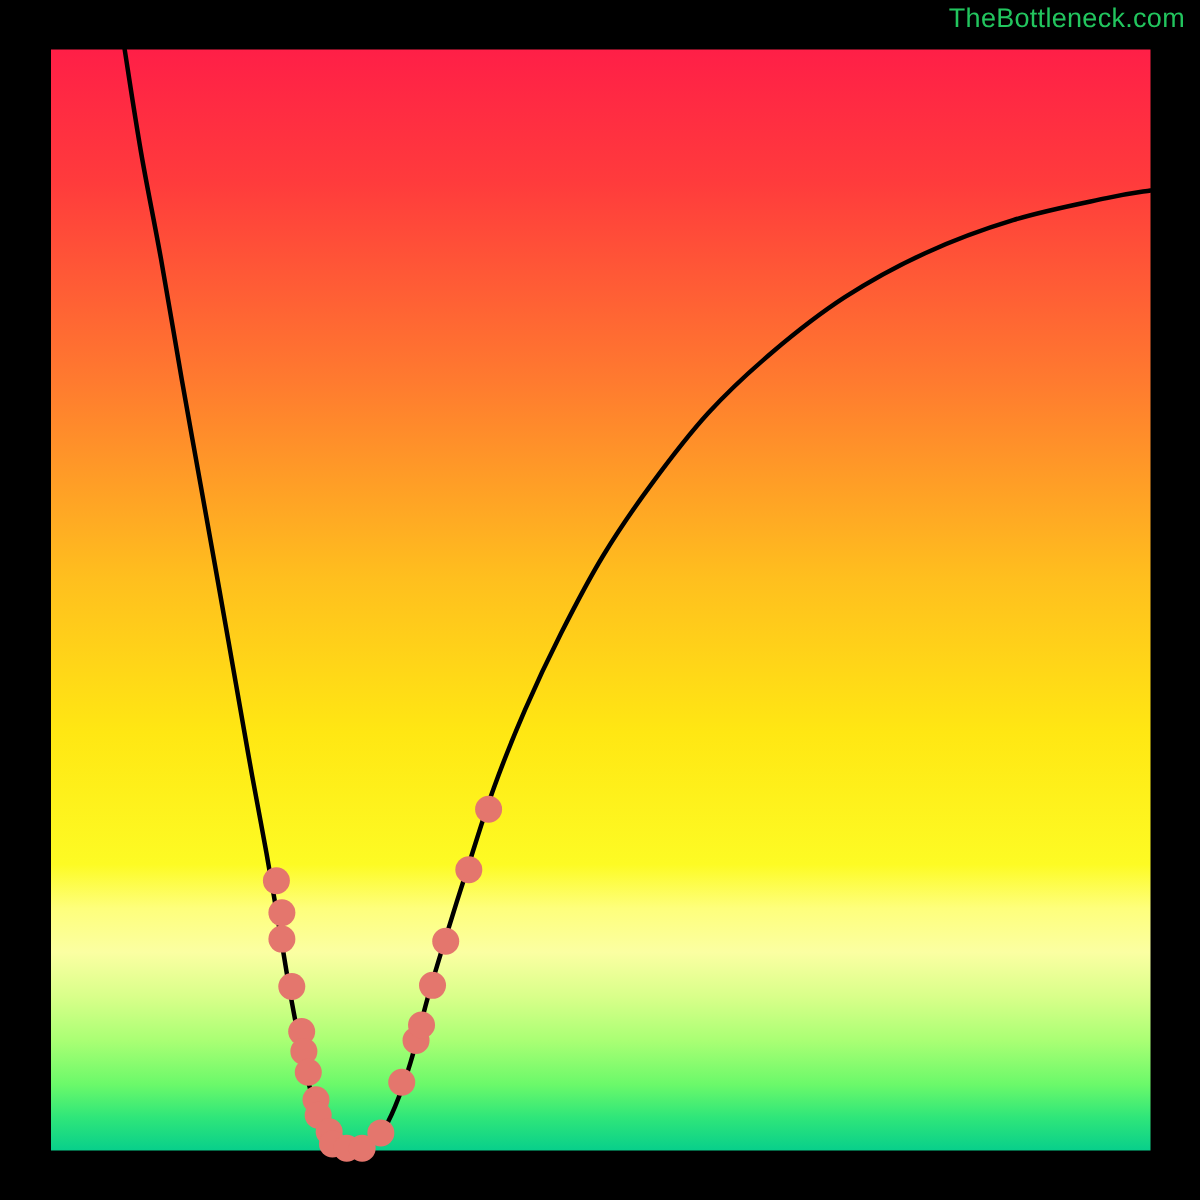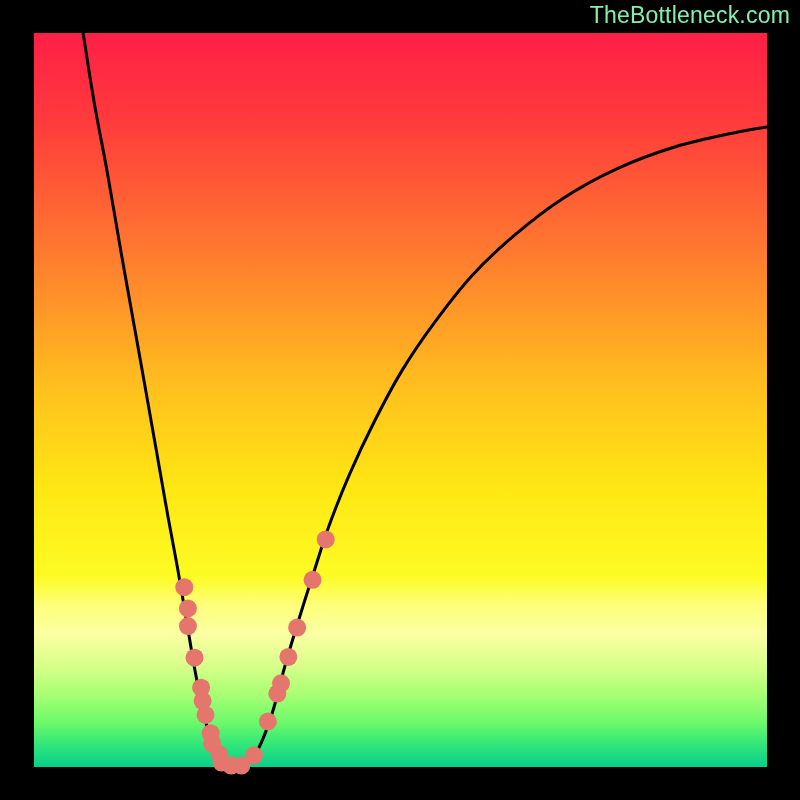--- a/index.html
+++ b/index.html
@@ -19,22 +19,22 @@
   .plot {
     position: absolute;
     
   }
   .gradient {
     position: absolute;
     inset: 0;
   }
   .watermark {
     position: absolute;
-    color: #86efac;
-    font-size: 23px;
+    color: #22c55e;
+    font-size: 18px;
     font-weight: 400;
     letter-spacing: 0.2px;
     white-space: nowrap;
   }
   svg.curve {
     position: absolute;
     inset: 0;
     width: 100%;
     height: 100%;
     overflow: visible;

